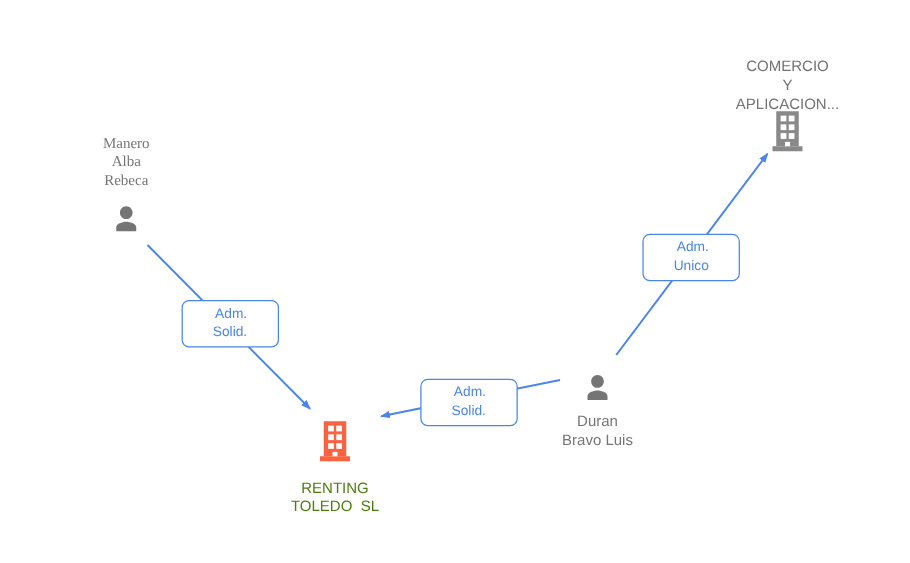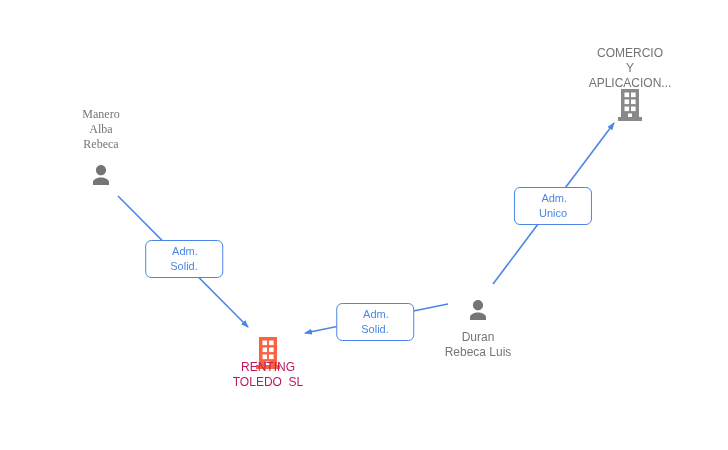--- a/index.html
+++ b/index.html
@@ -77,41 +77,41 @@
 Y
 APLICACION...</div>
       </div>
       <div class="node" style="left: 478px; top: 310px;">
         <span class="node-icon" style="color: rgb(117, 117, 117); width: 30px; height: 30px;">
           <svg width="30" height="30" viewBox="0 0 24 24">
             <path fill="currentColor" d="M12 12.2c2.25 0 4.05-1.85 4.05-4.1S14.25 4 12 4 7.95 5.85 7.95 8.1s1.8 4.1 4.05 4.1zm0 1.7c-2.8 0-6.4 1.45-6.4 3.6V20h12.8v-2.5c0-2.15-3.6-3.6-6.4-3.6z"></path>
           </svg>
         </span>
         <div class="node-label" style="color: rgb(117, 117, 117); top: 20px;">Duran
-Rebeca Luis</div>
+Bravo Luis</div>
       </div>
       <div class="node" style="left: 268px; top: 353px;">
         <span class="node-icon" style="color: rgb(250, 98, 64); width: 32px; height: 34px;">
           <svg width="32" height="34" viewBox="0 0 32 34">
             <g fill="currentColor">
               <rect x="7" y="1" width="18" height="28"></rect>
               <rect x="4" y="29" width="24" height="4"></rect>
             </g>
             <g fill="#ffffff">
               <rect x="10.5" y="4.5" width="4.6" height="4.6"></rect>
               <rect x="17" y="4.5" width="4.6" height="4.6"></rect>
               <rect x="10.5" y="11.5" width="4.6" height="4.6"></rect>
               <rect x="17" y="11.5" width="4.6" height="4.6"></rect>
               <rect x="10.5" y="18.5" width="4.6" height="4.6"></rect>
               <rect x="17" y="18.5" width="4.6" height="4.6"></rect>
               <rect x="14" y="25.5" width="4" height="3.5"></rect>
             </g>
           </svg>
         </span>
-        <div class="node-label" style="color: #be185d; top: 7px;">RENTING
+        <div class="node-label" style="color: #4d7c0f; top: 30px;">RENTING
 TOLEDO  SL</div>
       </div>
     </div>
   <div id="labels">
       <div class="edge-label" style="left: 184px; top: 259px; color: rgb(74, 134, 232); border-color: rgb(74, 134, 232);">Adm.
 Solid.</div>
       <div class="edge-label" style="left: 375px; top: 322px; color: rgb(74, 134, 232); border-color: rgb(74, 134, 232);">Adm.
 Solid.</div>
       <div class="edge-label" style="left: 553px; top: 206px; color: rgb(74, 134, 232); border-color: rgb(74, 134, 232);">Adm.
 Unico</div>

